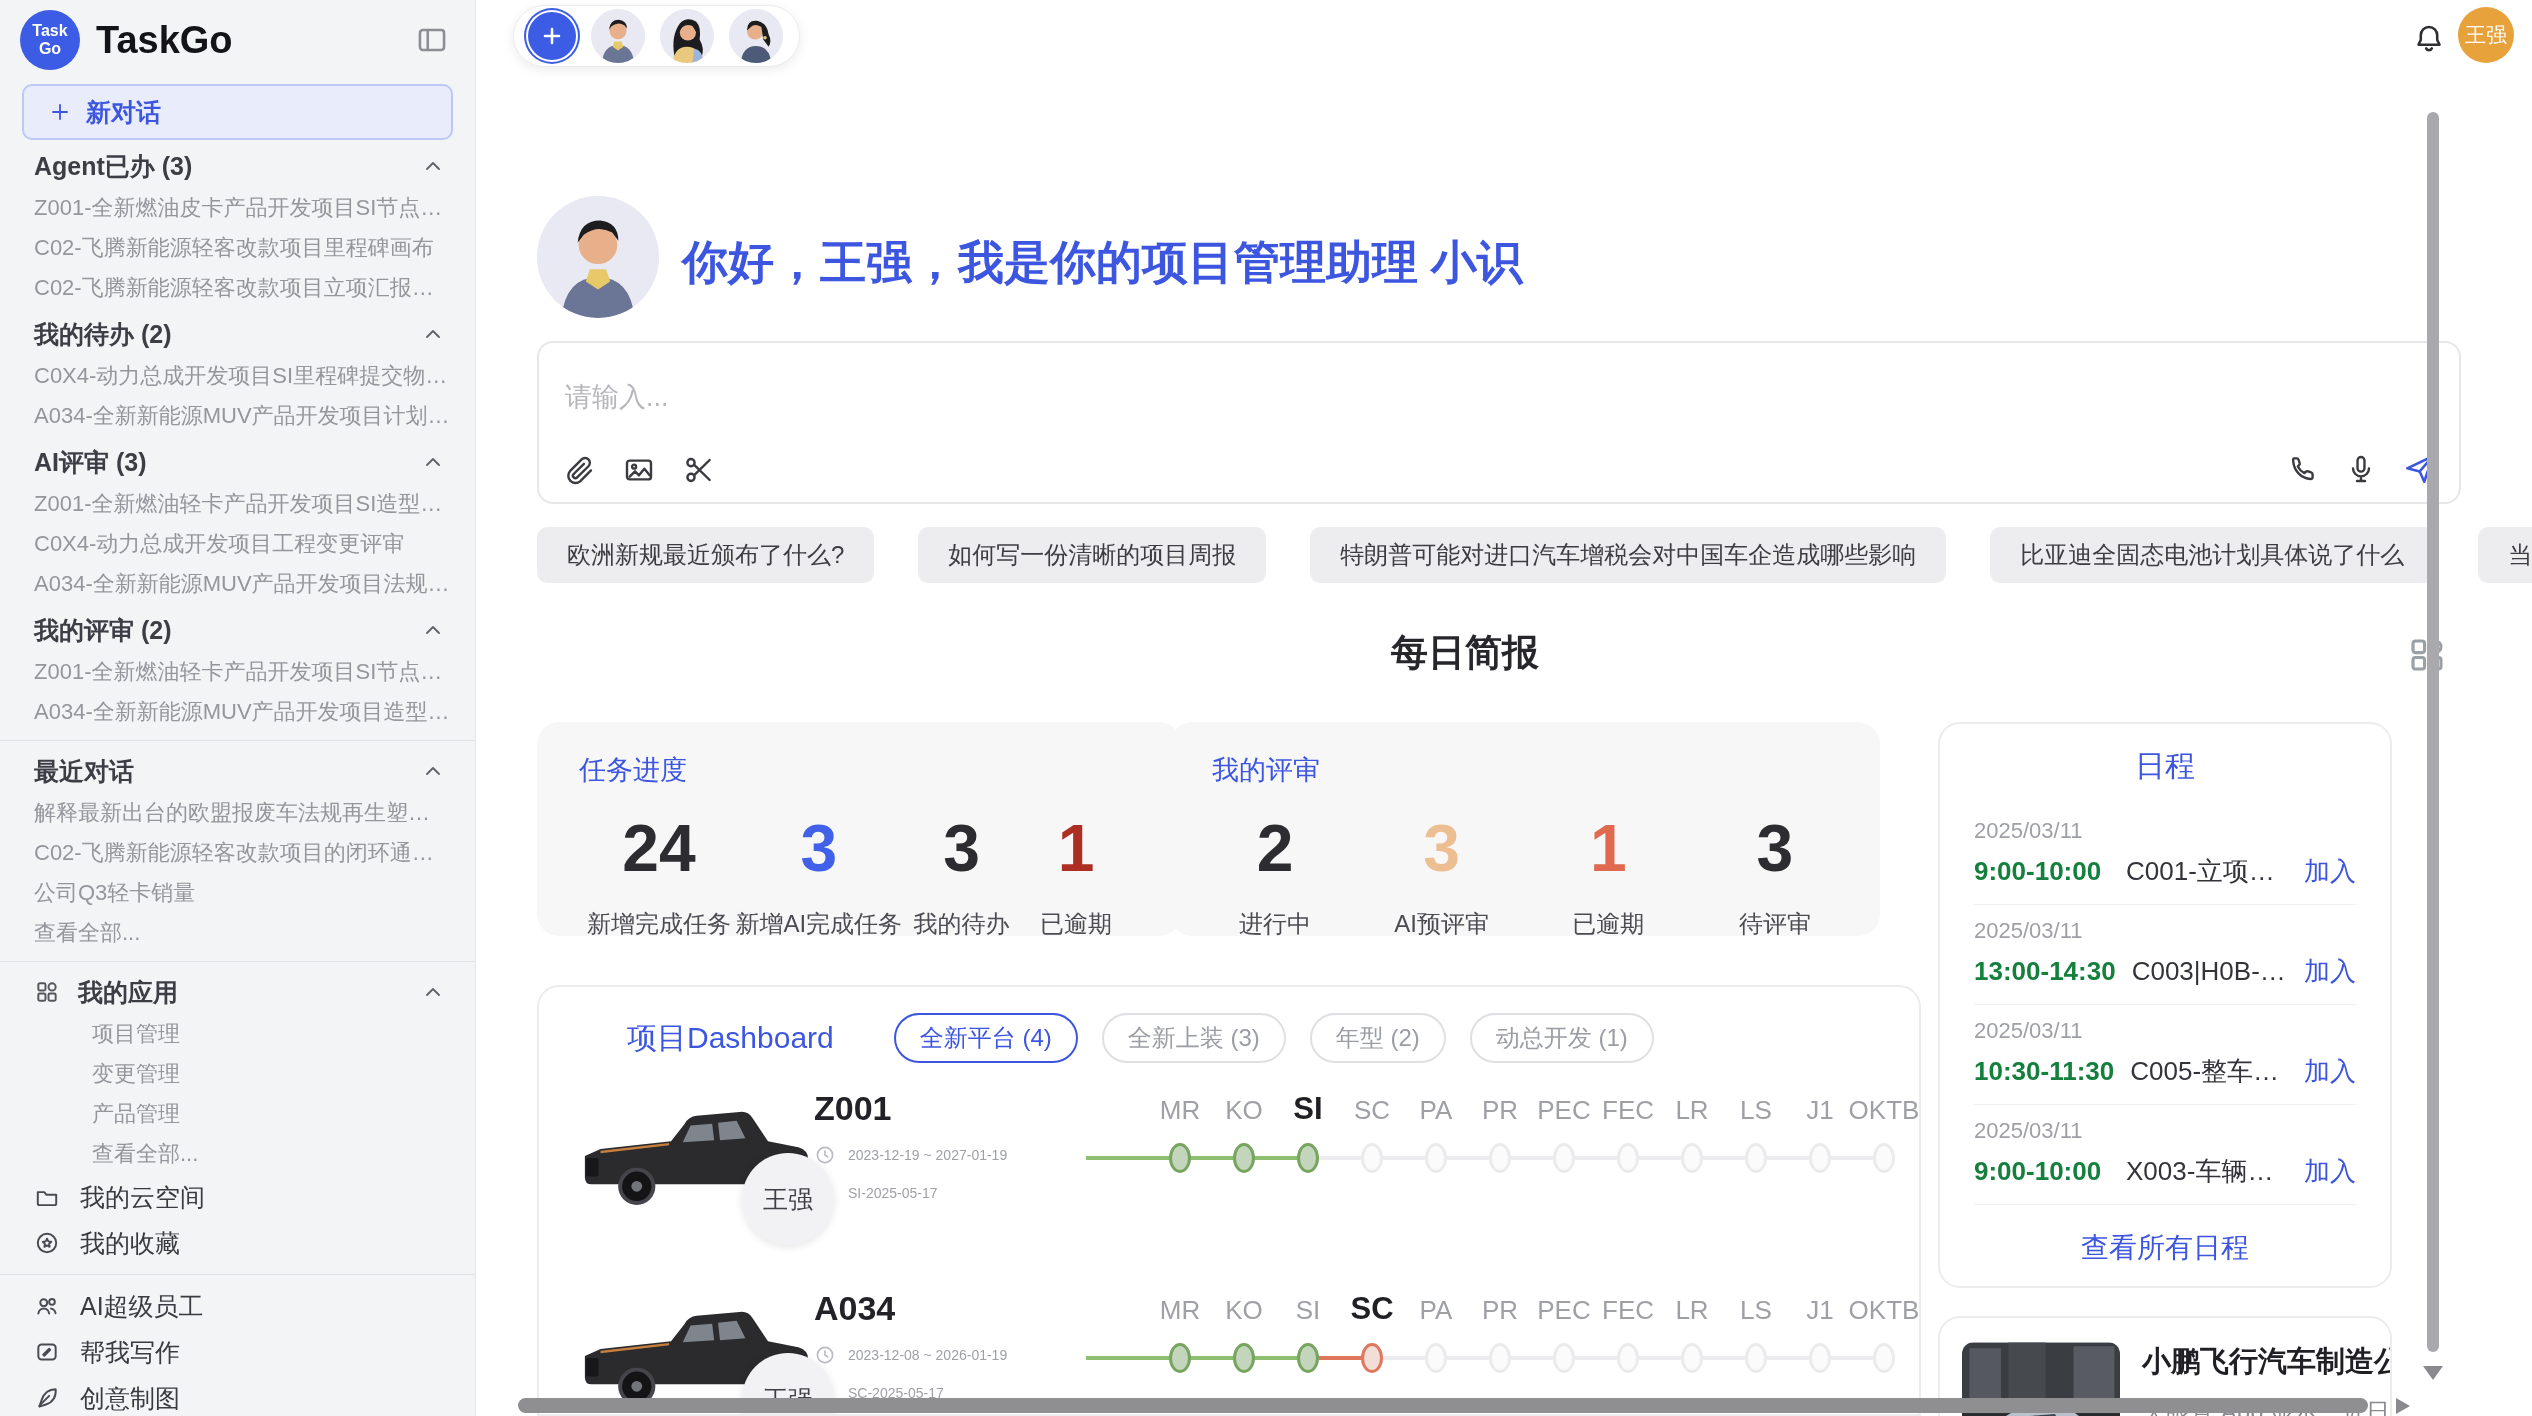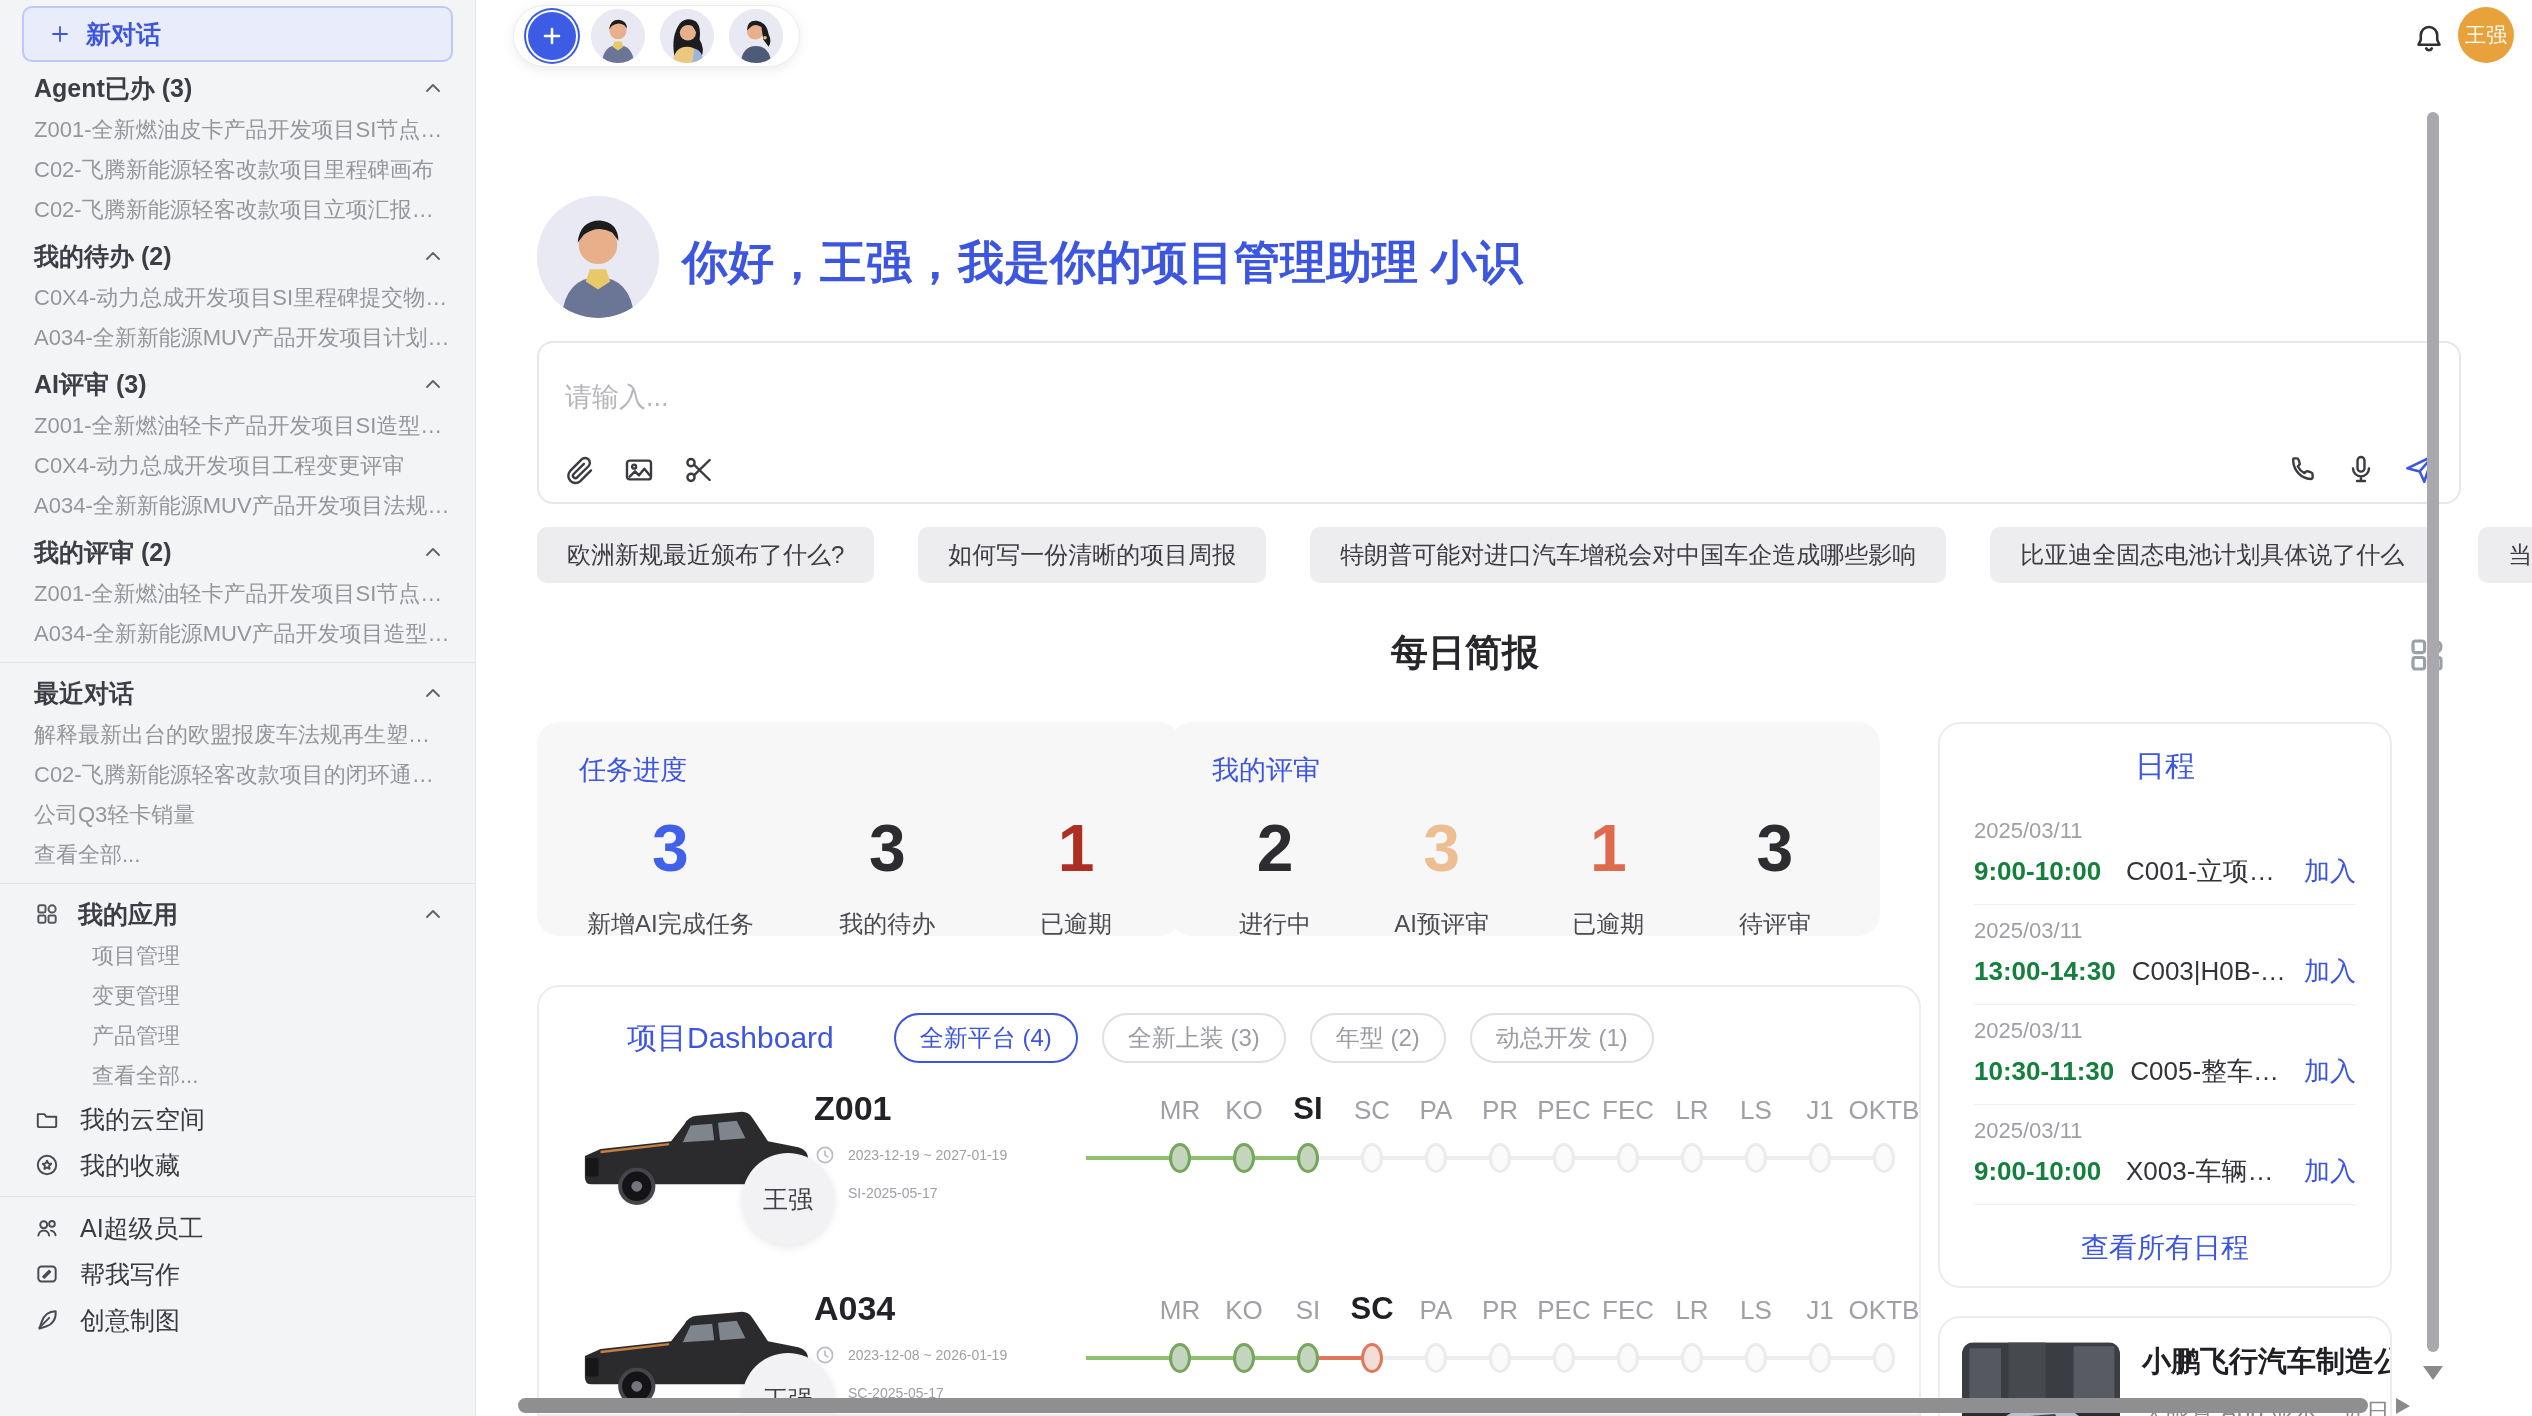--- a/index.html
+++ b/index.html
@@ -271,20 +271,30 @@
       <rect x="0" y="76" width="170" height="39" fill="#2a2c30" stroke="none"></rect>
       <path d="M38 92 Q44 76 62 73 L104 71 Q122 72 130 84 L136 94 Q136 100 128 100 L46 100 Q38 100 38 92z" fill="#b9c2cc" stroke="none"></path>
       <path d="M60 80 L100 77 L106 86 L58 88z" fill="#3e444c" stroke="none"></path>
       <circle cx="56" cy="99" r="7" fill="#17171a" stroke="none"></circle>
       <circle cx="118" cy="99" r="7" fill="#17171a" stroke="none"></circle>
     </g>
   </defs>
 </svg>
 
 <div class="sidebar">
+  <div class="sb-header">
+    <div class="logo">
+      <span>Task</span>
+      <span>Go</span>
+    </div>
+    <div class="app-title">TaskGo</div>
+    <svg class="i panel-btn" viewBox="0 0 24 24">
+        <use href="#icon-panel"></use>
+      </svg>
+  </div>
   <div class="new-chat">
     <svg class="i" width="24" height="24" viewBox="0 0 24 24">
         <use href="#icon-plus"></use>
       </svg>
     <span>新对话</span>
   </div>
 
   <div id="sb-sections">
       <div class="sb-section">
     <div class="sb-section-head">
@@ -474,20 +484,24 @@
   </div>
 
 <div class="briefing-title">每日简报</div>
 <svg class="i briefing-grid" viewBox="0 0 24 24">
     <use href="#icon-grid"></use>
   </svg>
 
 <div class="stat-card" id="card-tasks">
   <div class="stat-card-label">任务进度</div>
   <div class="stats" id="stats-0">
+      <div class="stat">
+    <div class="stat-value v-dark">24</div>
+    <div class="stat-name">新增完成任务</div>
+  </div>
       <div class="stat">
     <div class="stat-value v-blue">3</div>
     <div class="stat-name">新增AI完成任务</div>
   </div>
       <div class="stat">
     <div class="stat-value v-dark">3</div>
     <div class="stat-name">我的待办</div>
   </div>
       <div class="stat">
     <div class="stat-value v-red">1</div>

